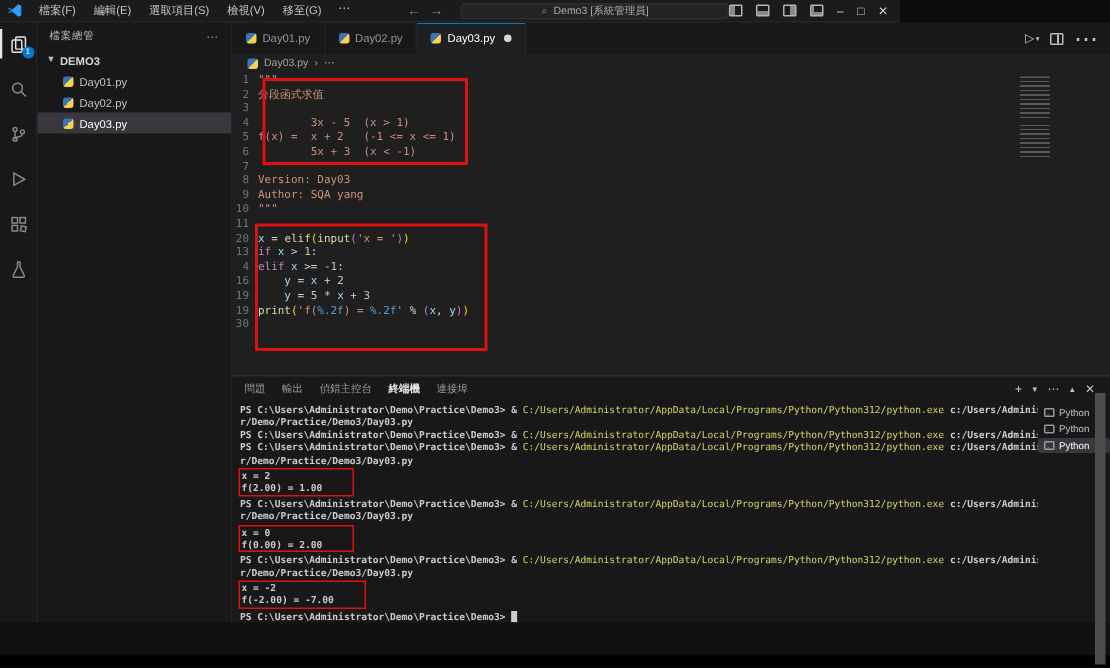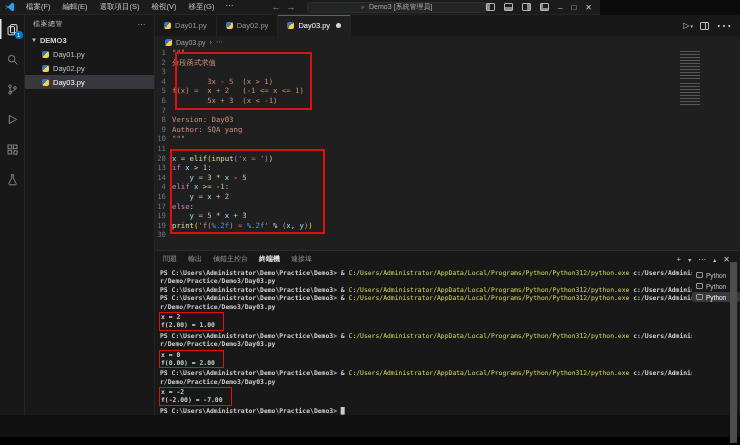--- a/index.html
+++ b/index.html
@@ -84,21 +84,21 @@
   .panel{flex:1;background:#181818;border-top:1px solid #2b2b2b;display:flex;flex-direction:column;min-height:0;}
   .panel-tabs{height:16px;display:flex;align-items:center;padding-left:8px;gap:11px;font-size:7px;color:#9a9a9a;}
   .ptab{white-space:nowrap;}
   .ptab.active{color:#e7e7e7;font-weight:bold;}
   .panel-actions{margin-left:auto;display:flex;align-items:center;gap:7px;padding-right:10px;color:#c5c5c5;font-size:8px;}
   .panel-actions .sm{font-size:6px;}
   .panel-body{flex:1;display:flex;min-height:0;}
   .terminal{flex:1;padding:2px 0 0 5px;font-family:"DejaVu Sans Mono",monospace;font-size:6.4px;
     line-height:8.4px;color:#cccccc;white-space:pre;overflow:hidden;}
   .term-row{height:8.4px;}
-  .term-box{border:1.5px solid #dd1111;width:fit-content;padding:0 8px 0 1px;margin:1px 0 1px -1px;}
+  .term-box{border:1.5px solid #dd1111;width:fit-content;padding:0 20px 0 1px;margin:1px 0 1px -1px;}
   .sessions{width:48px;padding-top:3px;display:flex;flex-direction:column;gap:1px;}
   .session-row{height:10px;display:flex;align-items:center;gap:3px;padding-left:4px;
     font-size:6.5px;color:#c3c3c3;border-radius:2px;}
   .session-row.selected{background:#37373d;color:#fff;}
   .term-ic{width:7px;height:6px;border:1px solid #9a9a9a;border-radius:1px;flex:0 0 auto;
     display:flex;align-items:center;justify-content:flex-start;font-size:4px;color:#9a9a9a;padding-left:1px;}
 
   
   .band1{position:absolute;left:0;top:415px;width:740px;height:22px;background:#101010;z-index:4;}
   .band2{position:absolute;left:0;top:437px;width:740px;height:8px;background:#000;z-index:4;}
@@ -248,24 +248,22 @@
             <div class="code-line"><span class="ln">4</span><span class="ct"><span class="tk-str">        3x - 5  (x &gt; 1)</span></span></div>
             <div class="code-line"><span class="ln">5</span><span class="ct"><span class="tk-str">f(x) =  x + 2   (-1 &lt;= x &lt;= 1)</span></span></div>
             <div class="code-line"><span class="ln">6</span><span class="ct"><span class="tk-str">        5x + 3  (x &lt; -1)</span></span></div>
             <div class="code-line"><span class="ln">7</span><span class="ct"></span></div>
             <div class="code-line"><span class="ln">8</span><span class="ct"><span class="tk-str">Version: Day03</span></span></div>
             <div class="code-line"><span class="ln">9</span><span class="ct"><span class="tk-str">Author: SQA yang</span></span></div>
             <div class="code-line"><span class="ln">10</span><span class="ct"><span class="tk-str">"""</span></span></div>
             <div class="code-line"><span class="ln">11</span><span class="ct"></span></div>
             <div class="code-line"><span class="ln">20</span><span class="ct"><span class="tk-var">x</span><span class="tk-op"> = </span><span class="tk-fn">elif</span><span class="tk-b1">(</span><span class="tk-fn">input</span><span class="tk-b2">(</span><span class="tk-str">'x = '</span><span class="tk-b2">)</span><span class="tk-b1">)</span></span></div>
             <div class="code-line"><span class="ln">13</span><span class="ct"><span class="tk-kw">if</span><span class="tk-op"> </span><span class="tk-var">x</span><span class="tk-op"> &gt; </span><span class="tk-num">1</span><span class="tk-op">:</span></span></div>
-            <div class="code-line"><span class="ln">14</span><span class="ct"><span class="tk-op">    </span><span class="tk-var">y</span><span class="tk-op"> = </span><span class="tk-num">3</span><span class="tk-op"> * </span><span class="tk-var">x</span><span class="tk-op"> - </span><span class="tk-num">5</span></span></div>
             <div class="code-line"><span class="ln">4</span><span class="ct"><span class="tk-kw">elif</span><span class="tk-op"> </span><span class="tk-var">x</span><span class="tk-op"> &gt;= </span><span class="tk-num">-1</span><span class="tk-op">:</span></span></div>
             <div class="code-line"><span class="ln">16</span><span class="ct"><span class="tk-op">    </span><span class="tk-var">y</span><span class="tk-op"> = </span><span class="tk-var">x</span><span class="tk-op"> + </span><span class="tk-num">2</span></span></div>
-            <div class="code-line"><span class="ln">17</span><span class="ct"><span class="tk-kw">else</span><span class="tk-op">:</span></span></div>
             <div class="code-line"><span class="ln">19</span><span class="ct"><span class="tk-op">    </span><span class="tk-var">y</span><span class="tk-op"> = </span><span class="tk-num">5</span><span class="tk-op"> * </span><span class="tk-var">x</span><span class="tk-op"> + </span><span class="tk-num">3</span></span></div>
             <div class="code-line"><span class="ln">19</span><span class="ct"><span class="tk-fn">print</span><span class="tk-b1">(</span><span class="tk-str">'f(</span><span class="tk-fmt">%.2f</span><span class="tk-str">) = </span><span class="tk-fmt">%.2f</span><span class="tk-str">'</span><span class="tk-op"> % </span><span class="tk-b2">(</span><span class="tk-var">x</span><span class="tk-op">, </span><span class="tk-var">y</span><span class="tk-b2">)</span><span class="tk-b1">)</span></span></div>
             <div class="code-line"><span class="ln">30</span><span class="ct"></span></div>
           </div>
         <div class="anno" style="left:20px;top:4px;width:137px;height:58px;"></div>
         <div class="anno" style="left:15px;top:101px;width:155px;height:85px;"></div>
         <div class="minimap">
           <div class="mm-chunk" style="height:28px;"></div>
           <div style="height:4px;"></div>
           <div class="mm-chunk" style="height:23px;"></div>

